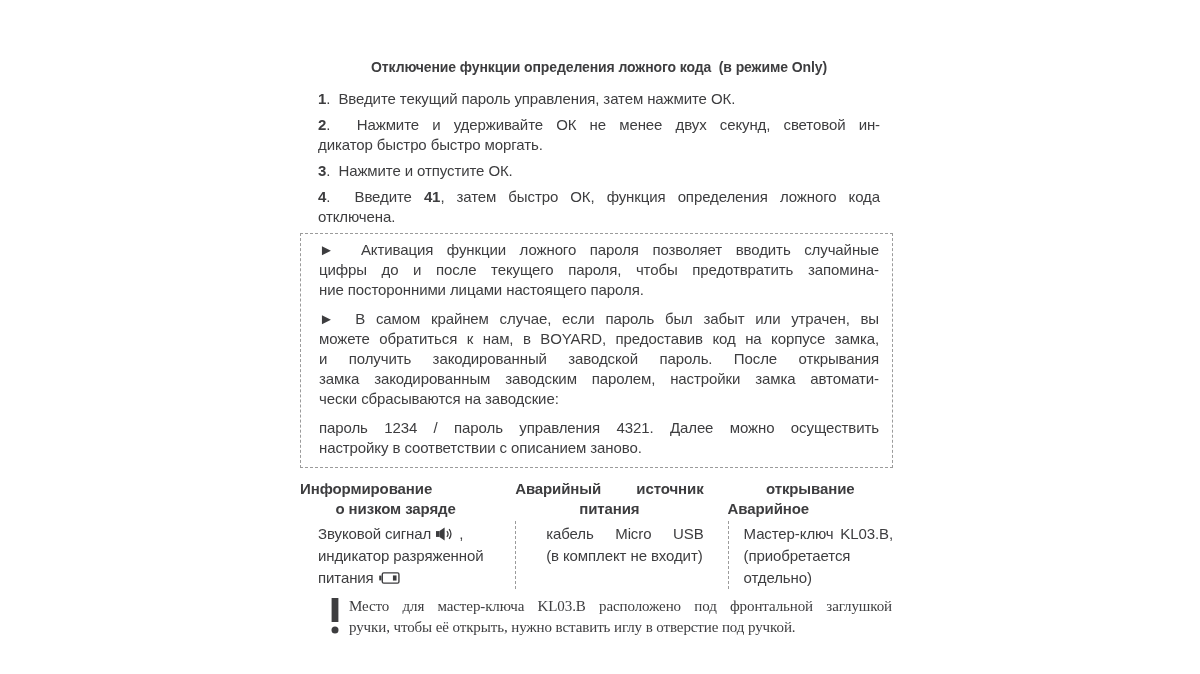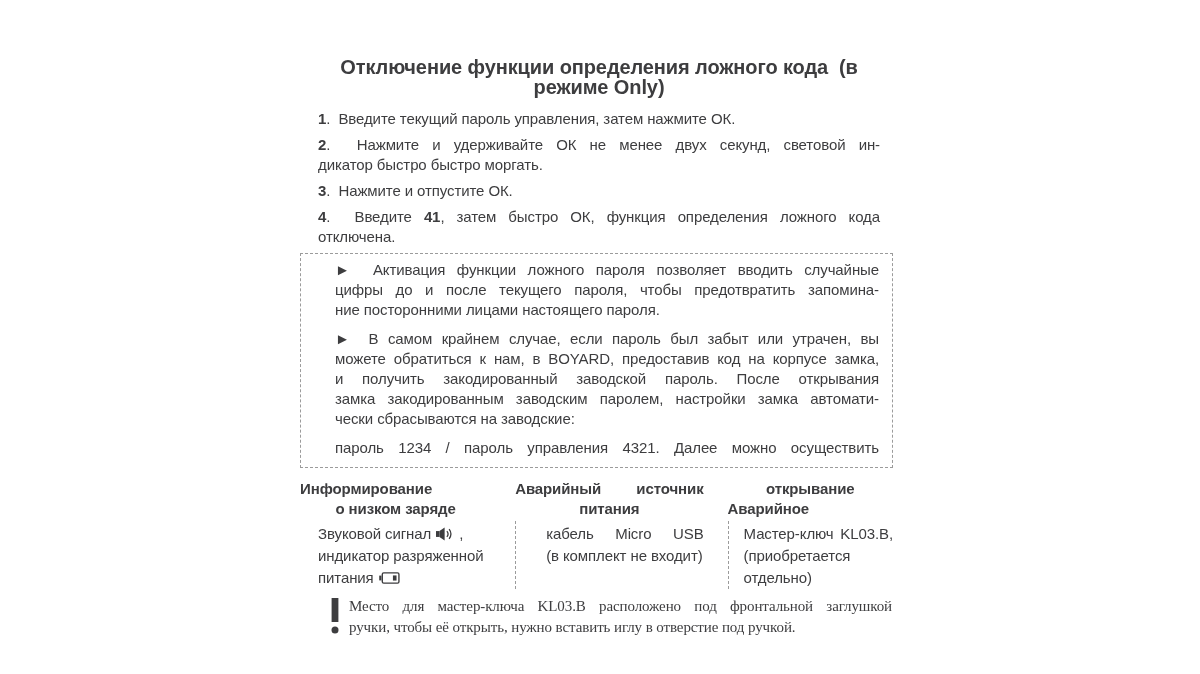--- a/index.html
+++ b/index.html
@@ -14,35 +14,35 @@
     position: absolute;
     left: 300px; top: 50px;
     width: 593px;
     font-size: 15px;
     line-height: 20px;
     letter-spacing: -0.1px;
   }
   .pad { padding-left: 18px; padding-right: 13px; }
   .title {
     font-weight: bold;
-    font-size: 20px;
+    font-size: 14px;
     line-height: 20px;
     text-align: center;
     margin: 7px 0 12px 0;
   }
   .step { margin: 0 0 6px 0; }
   .b { font-weight: bold; }
   .ln { min-height: 20px; }
   .just { text-align: justify; text-align-last: justify; }
   .dashed-box {
     border: 1.5px dashed #9b9b9b;
     padding: 6px 13px 4px 18px;
     margin-top: 0px;
   }
-  .dashed-box .para { margin: 0 0 9px 16px; }
+  .dashed-box .para { margin: 0 0 9px 0; }
   .dashed-box .para:last-child { margin-bottom: 5px; }
 
   .feature-table { display: flex; margin-top: 11px; gap: 24px; }
   .fcol { box-sizing: border-box; }
   .fcol-1 { width: 208px; }
   .fcol-2 { width: 205px; }
   .fcol-3 { width: 180px; }
   .fheader {
     font-weight: bold;
     text-align: center;
@@ -104,20 +104,21 @@
       </div>
     <div class="para">
         <div class="ln just"><span>►&nbsp; В самом крайнем случае, если пароль был забыт или утрачен, вы</span></div>
         <div class="ln just"><span>можете обратиться к нам, в BOYARD, предоставив код на корпусе замка,</span></div>
         <div class="ln just"><span>и получить закодированный заводской пароль. После открывания</span></div>
         <div class="ln just"><span>замка закодированным заводским паролем, настройки замка автомати-</span></div>
         <div class="ln"><span>чески сбрасываются на заводские:</span></div>
       </div>
     <div class="para">
         <div class="ln just"><span>пароль 1234 / пароль управления 4321. Далее можно осуществить</span></div>
+        <div class="ln"><span>настройку в соответствии с описанием заново.</span></div>
       </div>
   </div>
 
   <div class="feature-table">
 
     <div class="fcol fcol-1">
       <div class="fheader">
           <div class="ln just"><span>Информирование</span></div>
           <div class="ln"><span>о низком заряде</span></div>
         </div>

